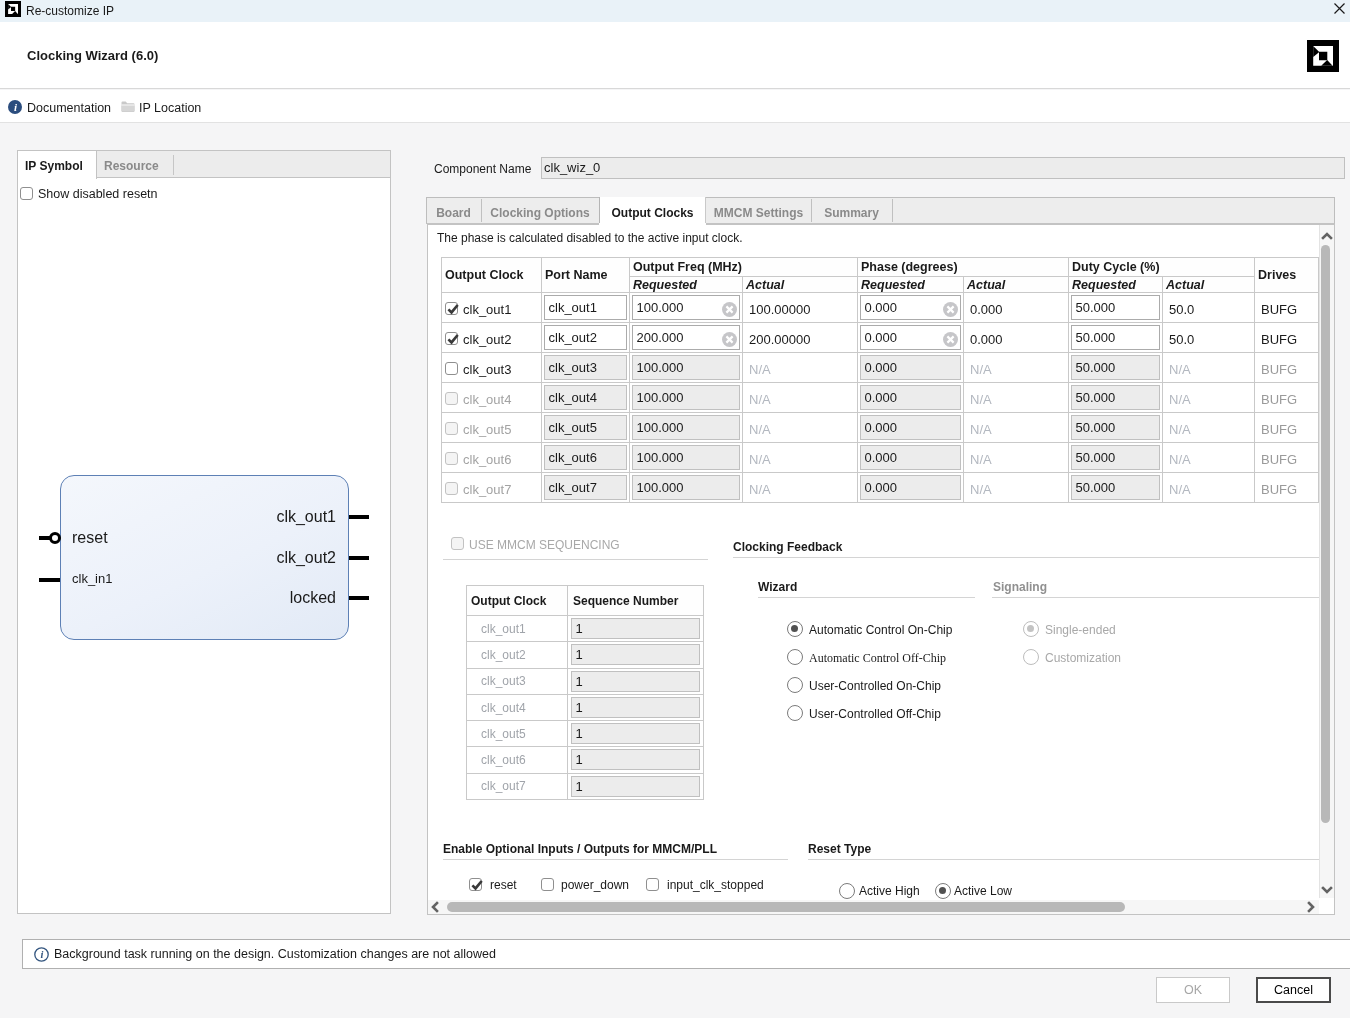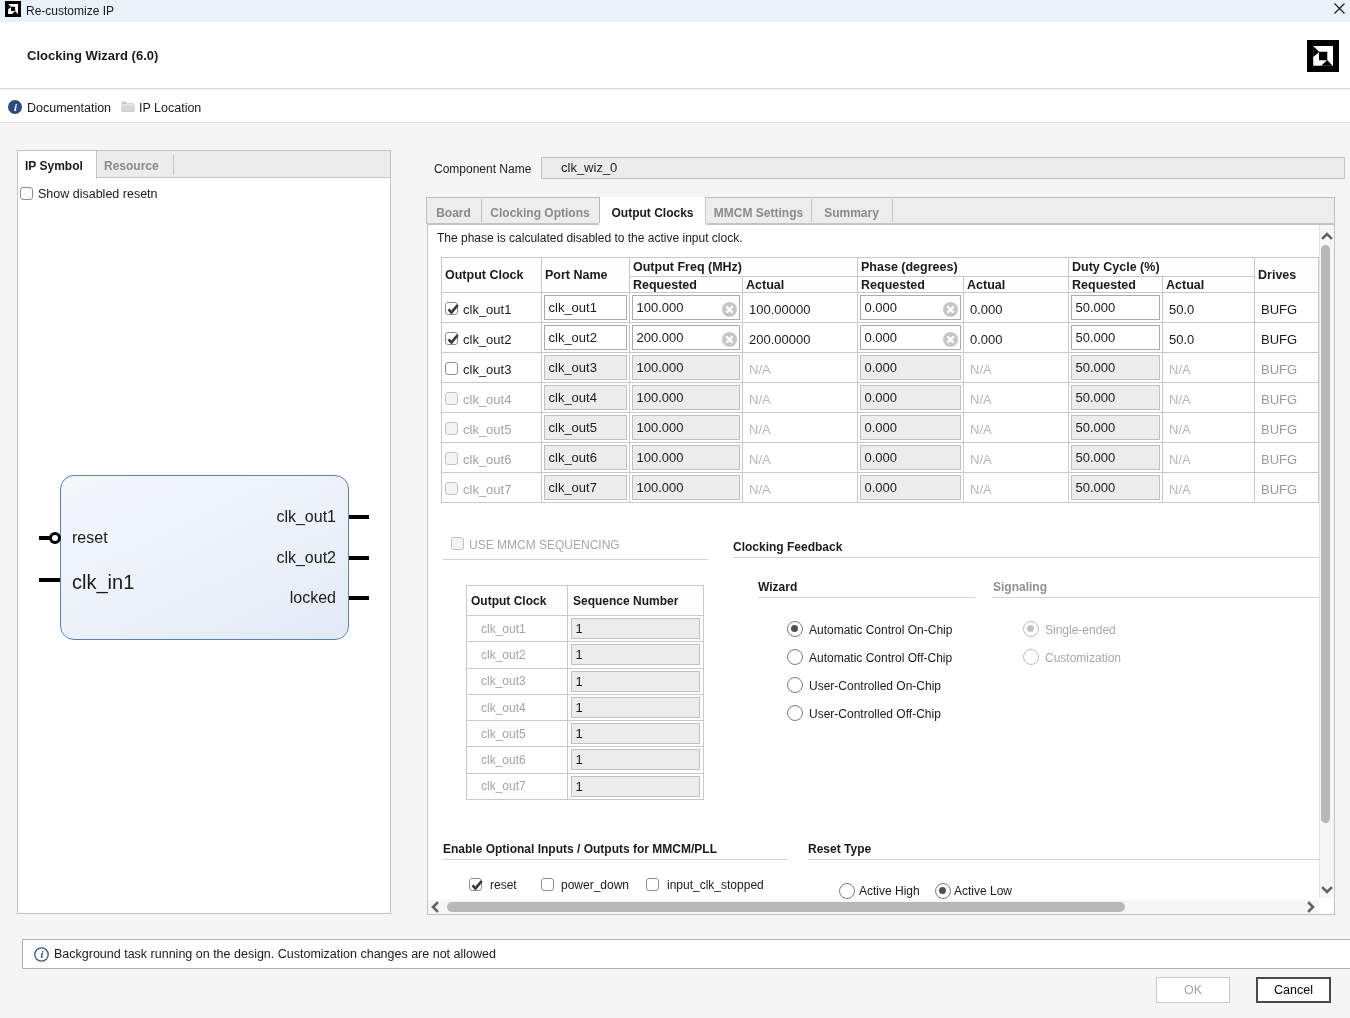--- a/index.html
+++ b/index.html
@@ -71,27 +71,27 @@
 <div class="lbl13" style="left:38px;top:187px;font-size:12.5px;">Show disabled resetn</div>
 
 <div class="abs" style="left:60px;top:475px;width:289px;height:165px;border:1px solid #5d80b5;border-radius:14px;background:linear-gradient(155deg,#f4f7fc 0%,#ecf1fa 55%,#e2eaf6 100%);"></div>
 <div class="abs" style="left:39px;top:536px;width:11px;height:4px;background:#000;"></div>
 <div class="abs" style="left:49px;top:532px;width:12px;height:12px;border:3px solid #000;border-radius:50%;background:#fff;"></div>
 <div class="abs" style="left:39px;top:578px;width:21px;height:4px;background:#000;"></div>
 <div class="abs" style="left:349px;top:515px;width:20px;height:4px;background:#000;"></div>
 <div class="abs" style="left:349px;top:556px;width:20px;height:4px;background:#000;"></div>
 <div class="abs" style="left:349px;top:596px;width:20px;height:4px;background:#000;"></div>
 <div class="abs" style="left:72px;top:529px;font-size:16px;">reset</div>
-<div class="abs" style="left:72px;top:571px;font-size:20px;">clk_in1</div>
+<div class="abs" style="left:72px;top:571px;font-size:13px;">clk_in1</div>
 <div class="abs" style="left:186px;top:508px;width:150px;font-size:16px;text-align:right;">clk_out1</div>
 <div class="abs" style="left:186px;top:549px;width:150px;font-size:16px;text-align:right;">clk_out2</div>
 <div class="abs" style="left:186px;top:589px;width:150px;font-size:16px;text-align:right;">locked</div>
 
 <div class="abs" style="left:434px;top:161.5px;font-size:12px;">Component Name</div>
-<div class="inp dis" style="left:541px;top:157px;width:804px;height:22px;line-height:20px;padding-left:19px;">clk_wiz_0</div>
+<div class="inp dis" style="left:541px;top:157px;width:804px;height:22px;line-height:20px;padding-left:2px;">clk_wiz_0</div>
 
 <div class="abs" style="left:426px;top:197px;width:909px;height:27px;background:#ededed;border:1px solid #bdbdbd;border-bottom:1px solid #c3c3c3;"></div>
 <div class="abs bold gray" style="left:426px;top:206px;width:55px;text-align:center;font-size:12px;">Board</div>
 <div class="abs" style="left:481px;top:199px;width:1px;height:23px;background:#c0c0c0;"></div>
 <div class="abs bold gray" style="left:481px;top:206px;width:118px;text-align:center;font-size:12px;">Clocking Options</div>
 <div class="abs" style="left:599px;top:197px;width:107px;height:27px;background:#fff;border-left:1px solid #b5b5b5;border-right:1px solid #c9c9c9;"></div>
 <div class="abs bold" style="left:599px;top:206px;width:107px;text-align:center;font-size:12px;">Output Clocks</div>
 <div class="abs bold gray" style="left:706px;top:206px;width:105px;text-align:center;font-size:12px;">MMCM Settings</div>
 <div class="abs" style="left:811px;top:199px;width:1px;height:23px;background:#c0c0c0;"></div>
 <div class="abs bold gray" style="left:811px;top:206px;width:81px;text-align:center;font-size:12px;">Summary</div>
@@ -115,21 +115,21 @@
     </colgroup>
 <tbody>
       <tr style="height:19px;">
         <th rowspan="2">Output Clock</th>
         <th rowspan="2">Port Name</th>
         <th colspan="2">Output Freq (MHz)</th>
         <th colspan="2">Phase (degrees)</th>
         <th colspan="2">Duty Cycle (%)</th>
         <th rowspan="2">Drives</th>
       </tr>
-<tr style="height:16px;">
+<tr style="height:16px;font-style:italic;">
         <th>Requested</th>
         <th>Actual</th>
         <th>Requested</th>
         <th>Actual</th>
         <th>Requested</th>
         <th>Actual</th>
       </tr>
 <tr style="height:30px;">
 <td>
           <span class="cb" style="left:3px;top:9px;">
@@ -424,21 +424,21 @@
 <div class="abs bold" style="left:733px;top:540px;font-size:12px;">Clocking Feedback</div>
 <div class="sep" style="left:733px;top:557px;width:586px;"></div>
 <div class="abs bold" style="left:758px;top:580px;font-size:12px;">Wizard</div>
 <div class="sep" style="left:758px;top:597px;width:217px;"></div>
 <div class="abs bold" style="left:993px;top:580px;font-size:12px;color:#909090;">Signaling</div>
 <div class="sep" style="left:992px;top:597px;width:327px;"></div>
 
 <span class="radio sel" style="left:787px;top:621px;"></span>
 <div class="lbl13" style="left:809px;top:623px;">Automatic Control On-Chip</div>
 <span class="radio" style="left:787px;top:649px;"></span>
-<div class="lbl13" style="left:809px;top:651px;">Automatic Control Off-Chip</div>
+<div class="lbl13" style="left:809px;top:651px;font-family:Liberation Serif, serif;">Automatic Control Off-Chip</div>
 <span class="radio" style="left:787px;top:677px;"></span>
 <div class="lbl13" style="left:809px;top:679px;">User-Controlled On-Chip</div>
 <span class="radio" style="left:787px;top:705px;"></span>
 <div class="lbl13" style="left:809px;top:707px;">User-Controlled Off-Chip</div>
 
 <span class="radio dis sel" style="left:1023px;top:621px;"></span>
 <div class="lbl13" style="left:1045px;top:623px;color:#a8a8a8;">Single-ended</div>
 <span class="radio dis" style="left:1023px;top:649px;"></span>
 <div class="lbl13" style="left:1045px;top:651px;color:#a8a8a8;">Customization</div>
 

